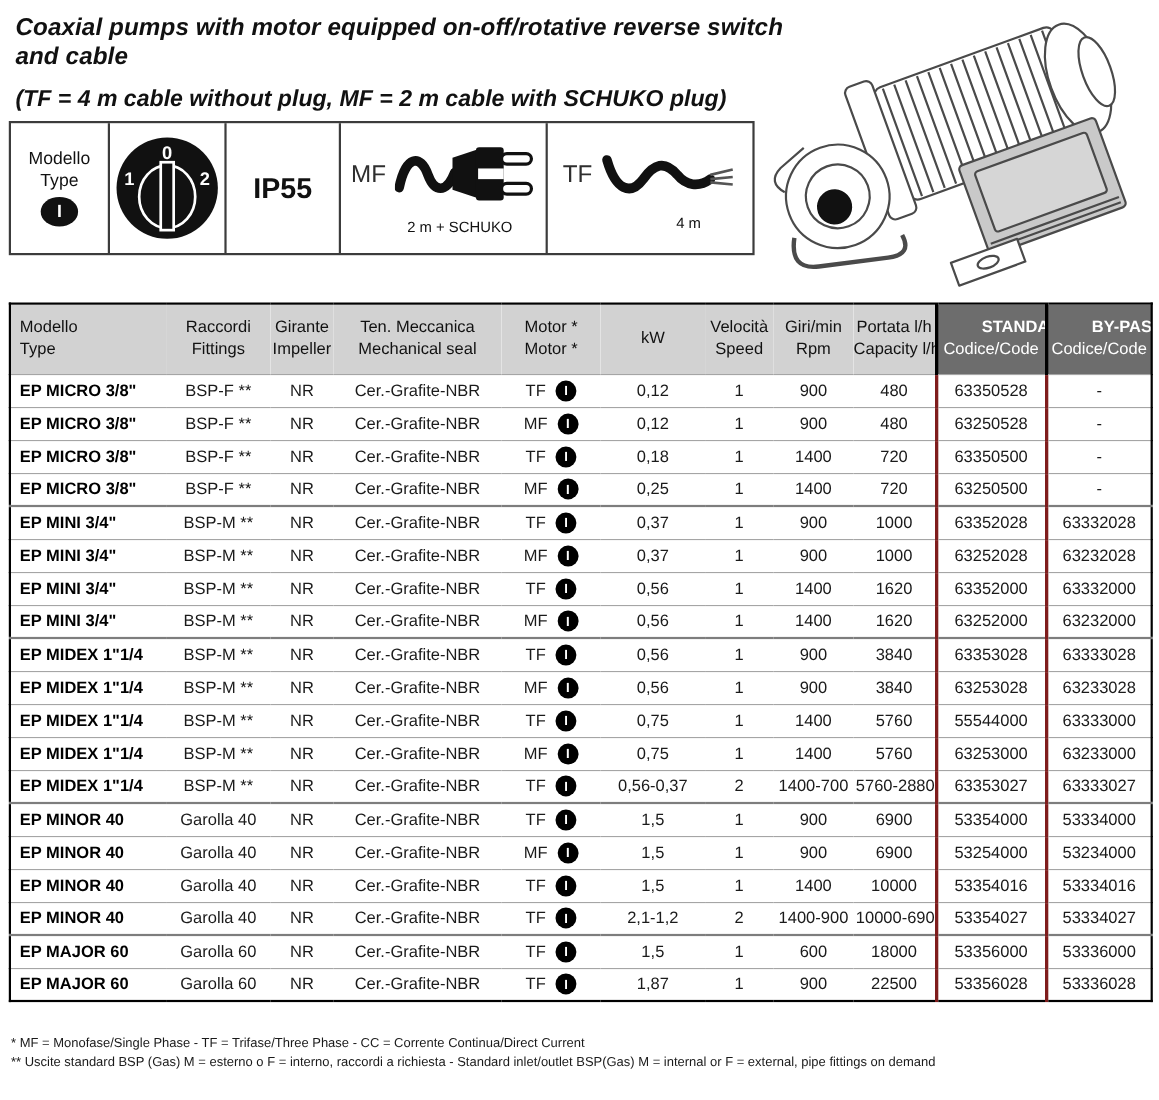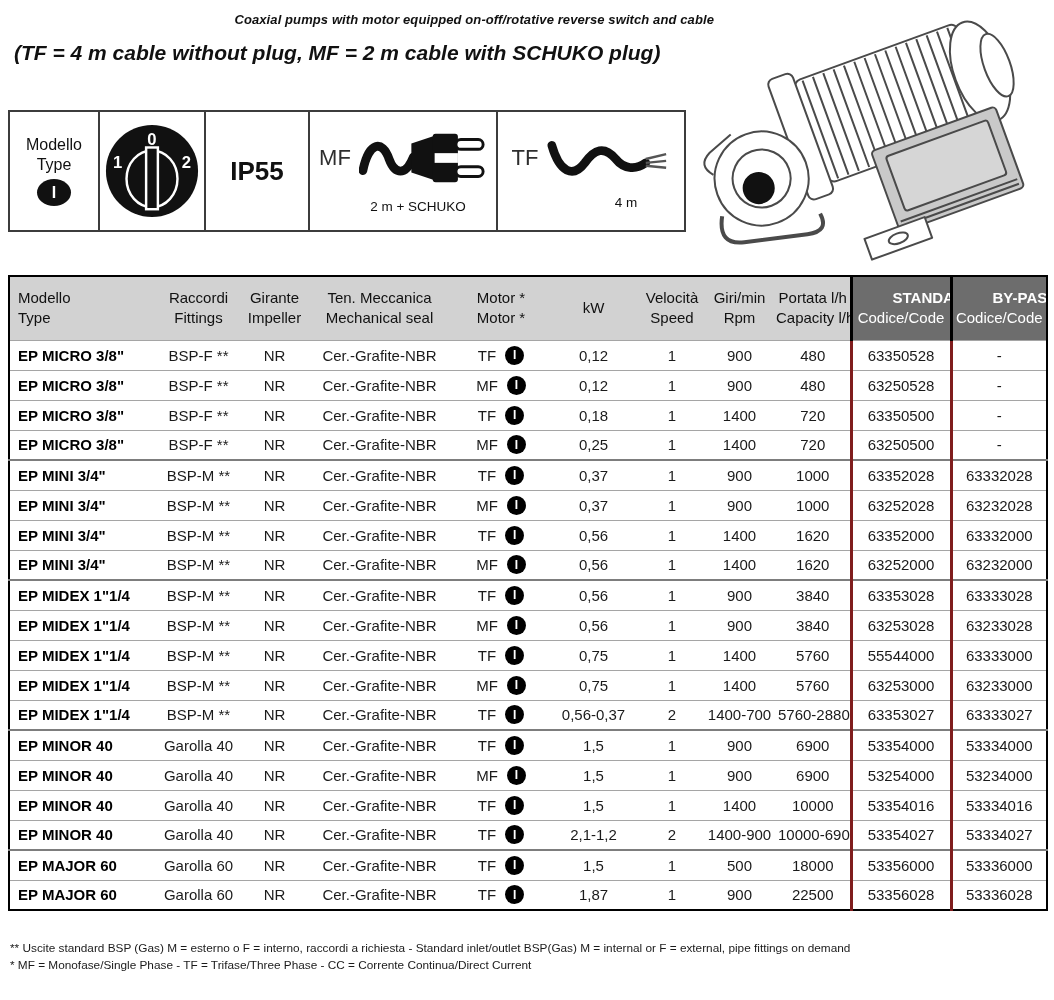--- a/index.html
+++ b/index.html
@@ -8,21 +8,21 @@
     --ink:#111;
     --line:#a5a5a5;
     --groupline:#7d7d7d;
   }
   *{box-sizing:border-box;margin:0;padding:0;}
   body{background:#fff;font-family:"Liberation Sans",sans-serif;color:var(--ink);}
   .page{position:relative;width:1054px;height:1000px;background:#fff;overflow:hidden;}
 
   
   .title{position:absolute;left:14px;top:12px;width:700px;}
-  .title .t1{font-size:13px;font-weight:bold;font-style:italic;letter-spacing:.1px;text-align:right;}
+  .title .t1{font-size:22px;font-weight:bold;font-style:italic;letter-spacing:.1px;}
   .title .t2{font-size:21px;font-weight:bold;font-style:italic;margin-top:14px;}
 
   
   .legend{position:absolute;left:8px;top:110px;height:122px;display:flex;border:2px solid #3c3c3c;background:#fff;}
   .legend .cell{display:flex;flex-direction:column;align-items:center;justify-content:center;border-right:2px solid #3c3c3c;padding:4px 6px;}
   .legend .cell:last-child{border-right:none;}
   .cell-modello{width:90px;gap:2px;}
   .cell-modello .lab{font-size:16px;line-height:1.15;}
   .type-badge{width:34px;height:27px;border-radius:50%;background:#111;color:#fff;display:flex;align-items:center;justify-content:center;font-weight:bold;font-size:16px;margin-top:3px;}
   .cell-switch{width:106px;}
@@ -447,21 +447,21 @@
             <td class="cell-model">EP MAJOR 60</td>
             <td>Garolla 60</td>
             <td>NR</td>
             <td>Cer.-Grafite-NBR</td>
             <td class="cell-motor"><span class="motor-wrap">
                 <span>TF</span>
                 <span class="type-icon">I</span>
               </span></td>
             <td>1,5</td>
             <td>1</td>
-            <td>500</td>
+            <td>600</td>
             <td>18000</td>
             <td class="code">53356000</td>
             <td class="code">53336000</td>
           </tr>
           <tr>
             <td class="cell-model">EP MAJOR 60</td>
             <td>Garolla 60</td>
             <td>NR</td>
             <td>Cer.-Grafite-NBR</td>
             <td class="cell-motor"><span class="motor-wrap">
@@ -473,17 +473,17 @@
             <td>900</td>
             <td>22500</td>
             <td class="code">53356028</td>
             <td class="code">53336028</td>
           </tr>
         </tbody>
     </table>
   </div>
 
   <div class="footnotes">
+    <div>* MF = Monofase/Single Phase - TF = Trifase/Three Phase - CC = Corrente Continua/Direct Current</div>
     <div>** Uscite standard BSP (Gas) M = esterno o F = interno, raccordi a richiesta - Standard inlet/outlet BSP(Gas) M = internal or F = external, pipe fittings on demand</div>
-    <div>* MF = Monofase/Single Phase - TF = Trifase/Three Phase - CC = Corrente Continua/Direct Current</div>
   </div>
 
 </div>
 
 </body></html>

